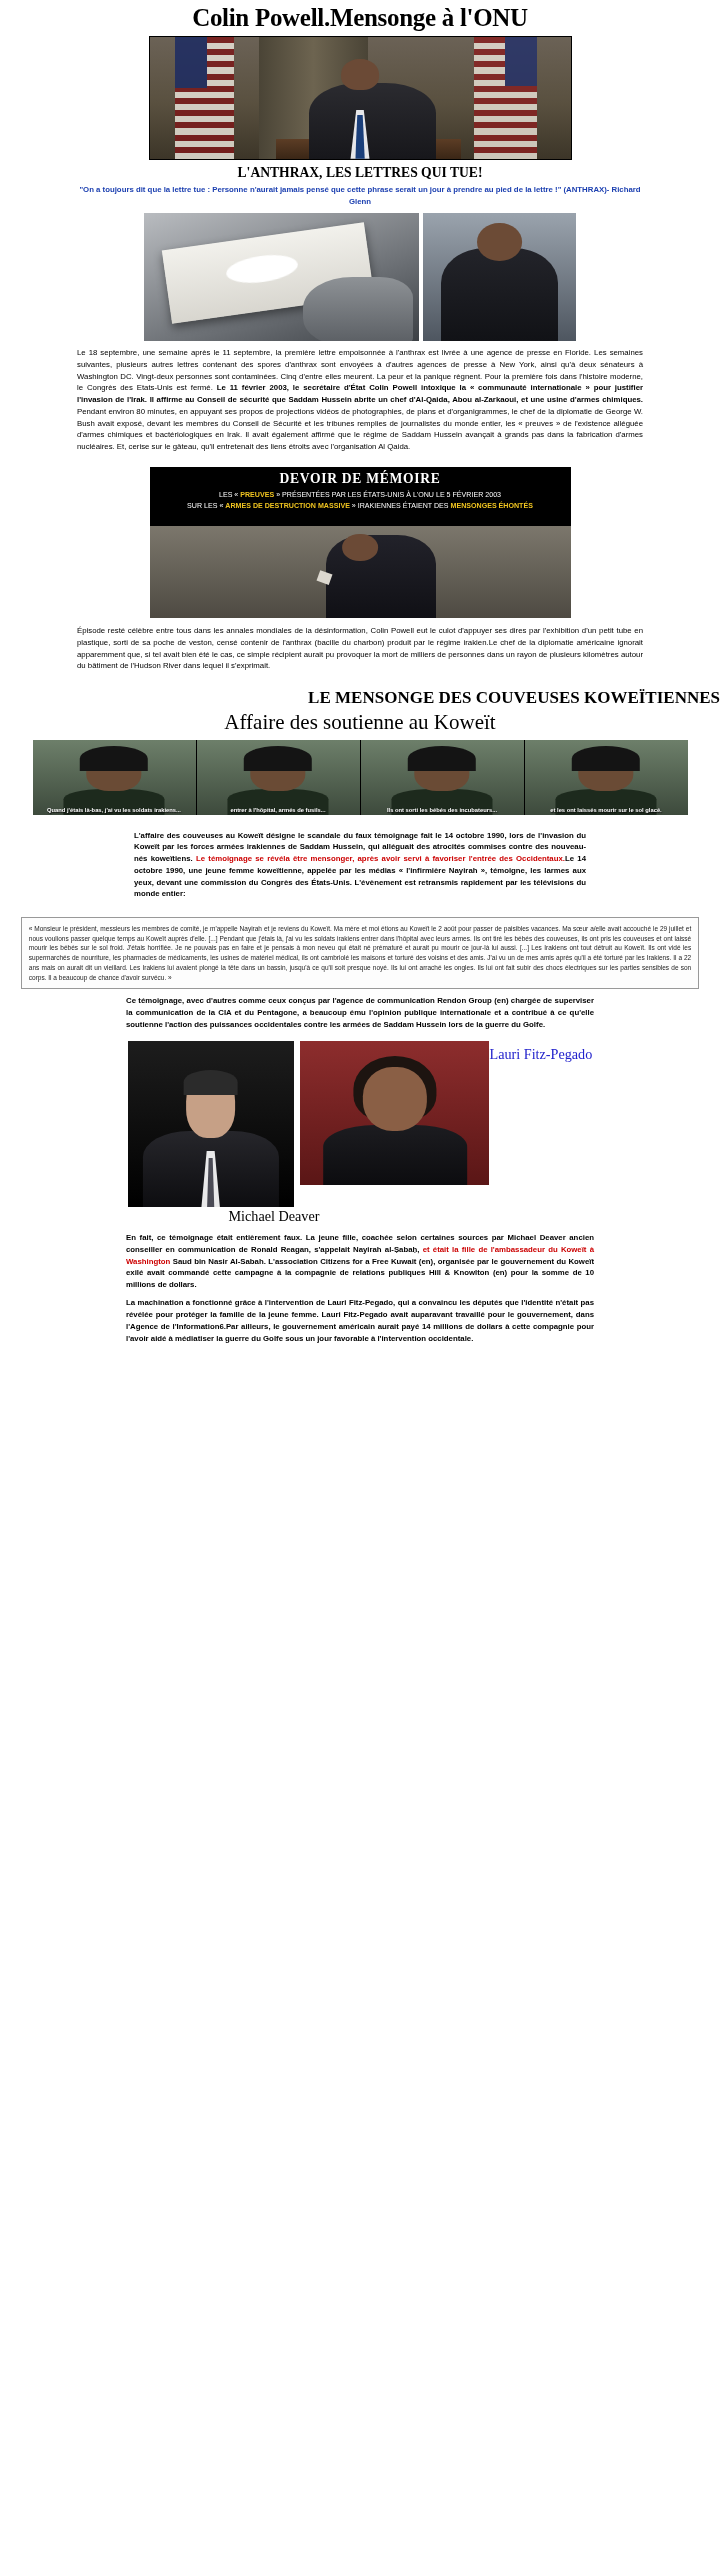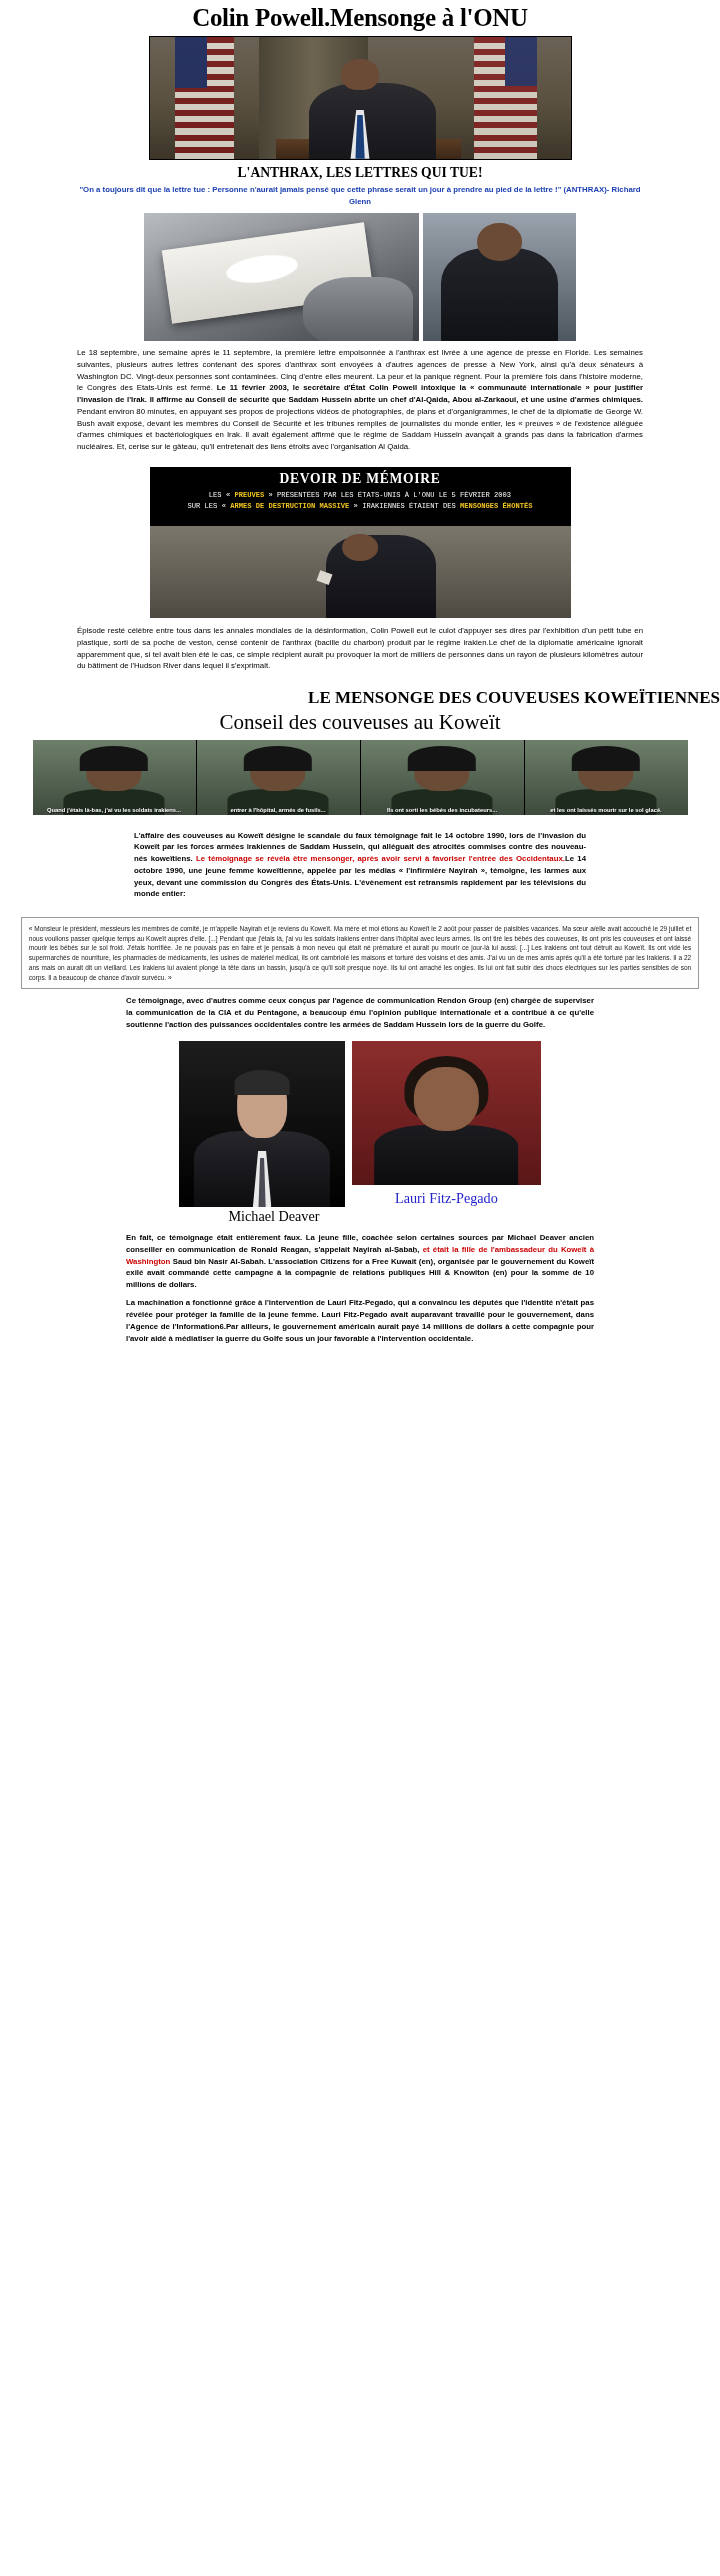--- a/index.html
+++ b/index.html
@@ -61,21 +61,21 @@
   .ax2-body{position:absolute;left:12%;bottom:0;width:76%;height:72%;
     background:linear-gradient(180deg,#23242a,#111216);border-radius:38% 38% 0 0;}
   .ax2-head{position:absolute;left:50%;bottom:62%;transform:translateX(-50%);
     width:30%;height:30%;background:#6c4b36;border-radius:48%;}
   
   .video{width:421px;height:151px;margin:0 auto;position:relative;background:#000;}
   .vid-top{position:absolute;left:0;right:0;top:0;height:39%;background:#000;}
   .vid-title{position:absolute;top:4.1px;left:0;right:0;text-align:center;color:#fff;
     font-family:"Liberation Serif",serif;font-weight:bold;font-size:13.6px;letter-spacing:0.7px;}
   .vid-sub{position:absolute;top:23px;left:0;right:0;text-align:center;color:#fff;
-    font-size:7.1px;line-height:1.45;padding:0 17.6px;font-family:Liberation Mono, monospace;}
+    font-size:7.1px;line-height:1.45;padding:0 17.6px;}
   .vid-sub .y{color:#f0c420;font-weight:bold;}
   .vid-scene{position:absolute;left:0;right:0;bottom:0;height:61%;
     background:linear-gradient(180deg,#7c776c,#4e4a42);}
   .vid-man{position:absolute;left:42%;bottom:0;width:26%;height:90%;
     background:linear-gradient(180deg,#22222a,#101015);border-radius:35% 35% 0 0;}
   .vid-hd{position:absolute;left:50%;bottom:62%;transform:translateX(-50%);
     width:8.5%;height:30%;background:#6b4a36;border-radius:48%;}
   .vid-tube{position:absolute;left:40%;bottom:38%;width:3%;height:12%;background:#dcd8cf;transform:rotate(20deg);}
   
   .strip{width:655px;height:75px;margin:0 auto;position:relative;display:flex;}
@@ -182,21 +182,21 @@
         <div class="vid-hd"></div>
         <div class="vid-tube"></div>
     </div>
   </div>
 
   <div class="wrap pad">
     <p class="body-text" style="margin:0;">Épisode resté célèbre entre tous dans les annales mondiales de la désinformation, Colin Powell eut le culot d'appuyer ses dires par l'exhibition d'un petit tube en plastique, sorti de sa poche de veston, censé contenir de l'anthrax (bacille du charbon) produit par le régime irakien.Le chef de la diplomatie américaine ignorait apparemment que, si tel avait bien été le cas, ce simple récipient aurait pu provoquer la mort de milliers de personnes dans un rayon de plusieurs kilomètres autour du bâtiment de l'Hudson River dans lequel il s'exprimait.</p>
   </div>
 
   <div class="h-kow">LE MENSONGE DES COUVEUSES KOWEÏTIENNES</div>
-  <div class="h-kow2">Conseil des couveuses au Koweït</div>
+  <div class="h-kow2">Affaire des soutienne au Koweït</div>
 
   <div class="strip">
     <div class="frame">
       <div class="fr-body"></div>
         <div class="fr-head"></div>
         <div class="fr-hair"></div>
       <div class="fr-cap">Quand j'étais là-bas, j'ai vu les soldats irakiens...</div>
     </div>
     <div class="frame">
       <div class="fr-body"></div>
@@ -234,21 +234,21 @@
 
   <div class="people" style="padding-top:4.1px;">
     <div class="deaver">
       <div class="dv-bg"></div>
         <div class="dv-body"></div>
         <div class="dv-shirt"></div>
         <div class="dv-tie"></div>
         <div class="dv-head"></div>
         <div class="dv-hair"></div>
     </div>
-    <div style="display:flex;flex-direction:column;align-items:center;">
+    <div style="display:flex;flex-direction:row;align-items:flex-start;">
       <div class="pegado">
         <div class="pg-bg"></div>
           <div class="pg-body"></div>
           <div class="pg-hair"></div>
           <div class="pg-head"></div>
       </div>
       <div class="caption-serif blue" style="padding-top:4.1px;">Lauri Fitz-Pegado</div>
     </div>
   </div>
   <div style="width:166px;margin-left:191px;text-align:center;padding-top:1px;" class="caption-serif">Michael Deaver</div>

